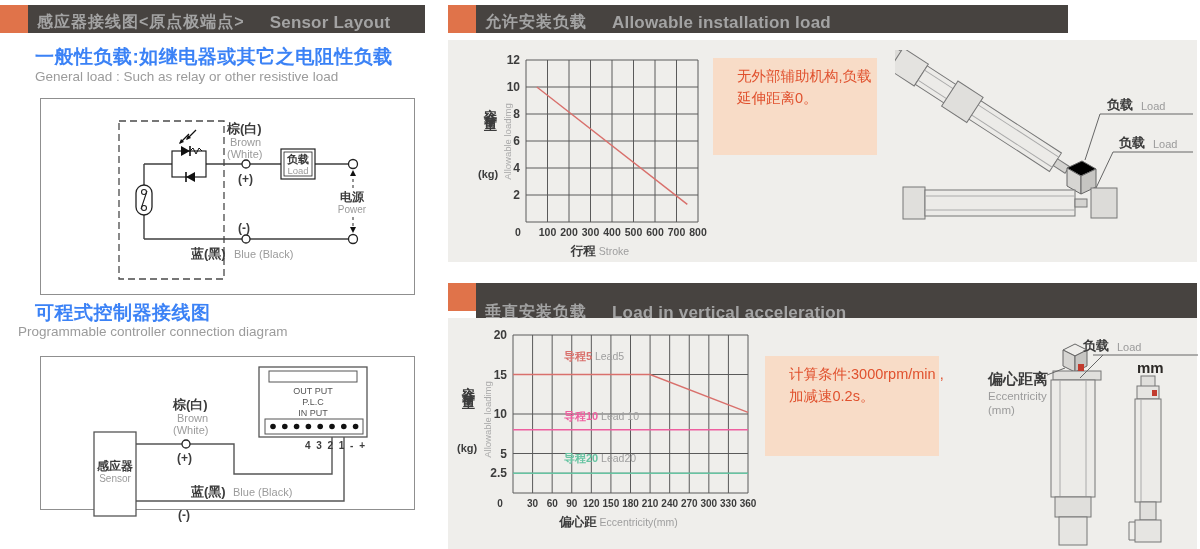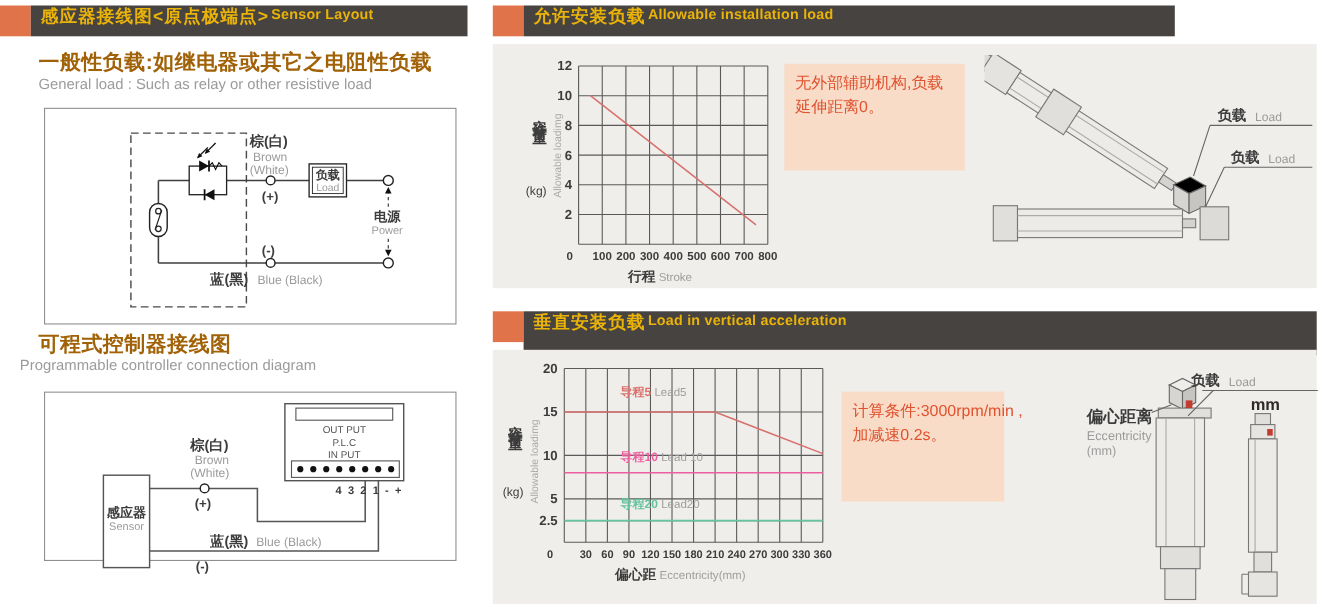--- a/index.html
+++ b/index.html
@@ -1,33 +1,33 @@
 <!DOCTYPE html>
 <html><head>
 <meta charset="utf-8">
 <style>
   *{margin:0;padding:0;box-sizing:border-box}
   html,body{width:1200px;height:549px}
   body{position:relative;background:#fff;overflow:hidden;
        font-family:"Liberation Sans","DejaVu Sans",sans-serif;color:#3c3c3c}
   .abs{position:absolute}
   .hdr-sq{background:#e0734a}
-  .hdr-bar{background:#474340;color:#eab308;display:flex;align-items:flex-start;white-space:nowrap;overflow:hidden}
+  .hdr-bar{background:#474340;color:#a3a3a3;display:flex;align-items:flex-end;white-space:nowrap;overflow:hidden}
   .hdr-zh{font-size:16px;font-weight:bold;letter-spacing:1px;margin-left:9px}
-  .hdr-en{font-size:13px;font-weight:bold;margin-left:2px;letter-spacing:.2px}
-  .sec-title-zh{font-size:19px;font-weight:bold;color:#a16207;letter-spacing:.5px;white-space:nowrap}
+  .hdr-en{font-size:17px;font-weight:bold;margin-left:25px;letter-spacing:.2px}
+  .sec-title-zh{font-size:19px;font-weight:bold;color:#3b82f6;letter-spacing:.5px;white-space:nowrap}
   .sec-title-en{font-size:13.5px;color:#9b9b9b;white-space:nowrap}
   .dbox{border:1.3px solid #8f8f8f;background:#fff}
   .panel{background:#efeeeb}
-  .note{background:#f8dcc7;padding:8px 10px}
+  .note{background:#f8dcc7;padding:8px 24px}
   .note-zh{color:#e0512e;font-size:14.5px;line-height:1.5;white-space:nowrap}
   .note-en{color:#9d8e82;font-size:9.5px;line-height:1.35;margin-top:6px;white-space:nowrap}
   .vzh{writing-mode:vertical-rl;text-orientation:upright;font-size:13px;font-weight:bold;
        color:#3c3c3c;letter-spacing:3px;line-height:1}
-  .kg{font-size:11px;font-weight:normal;color:#3c3c3c}
+  .kg{font-size:11px;font-weight:bold;color:#3c3c3c}
   .roten{transform:rotate(-90deg);transform-origin:center;font-size:9.5px;color:#aaa;
          white-space:nowrap;text-align:center}
   svg text{font-family:"Liberation Sans","DejaVu Sans",sans-serif}
 </style>
 </head>
 <body>
 
 <div class="abs hdr-sq" style="left:0;top:5px;width:28px;height:28px"></div>
 <div class="abs hdr-bar" style="left:28px;top:5px;width:397px;height:28px">
   <span class="hdr-zh">感应器接线图&lt;原点极端点&gt;</span>
@@ -273,21 +273,21 @@
     <text x="52" y="132.5" text-anchor="end" font-size="12" font-weight="bold" fill="#3c3c3c">5</text>
     <text x="52" y="93.0" text-anchor="end" font-size="12" font-weight="bold" fill="#3c3c3c">10</text>
     <text x="52" y="53.5" text-anchor="end" font-size="12" font-weight="bold" fill="#3c3c3c">15</text>
     <text x="52" y="14.0" text-anchor="end" font-size="12" font-weight="bold" fill="#3c3c3c">20</text>
     <text x="163.5" y="201" text-anchor="middle" font-size="12.5" font-weight="bold" fill="#3c3c3c">偏心距<tspan fill="#9e9e9e" font-weight="normal" font-size="10.5"> Eccentricity(mm)</tspan></text>
   </svg>
 <div class="abs vzh" style="left:462px;top:376px">容许荷重</div>
 <div class="abs kg" style="left:457px;top:442px">(kg)</div>
 <div class="abs roten" style="left:437px;top:414px;width:100px">Allowable loadimg</div>
 
-<div class="abs note" style="left:765px;top:356px;width:148px;height:100px">
+<div class="abs note" style="left:765px;top:356px;width:174px;height:100px">
   <div class="note-zh">计算条件:3000rpm/min ,</div>
   <div class="note-zh">加减速0.2s。</div>
 </div>
 
 <svg class="abs" style="left:985px;top:326px" width="215" height="223" viewBox="0 0 215 223">
   <g>
     <polygon points="78,24 90,18 102,24 90,30" fill="#eeedea" stroke="#666" stroke-width="1"></polygon>
     <polygon points="78,24 90,30 90,46 78,40" fill="#d6d5d2" stroke="#666" stroke-width="1"></polygon>
     <polygon points="90,30 102,24 102,40 90,46" fill="#c6c5c2" stroke="#666" stroke-width="1"></polygon>
     <rect x="68" y="45" width="48" height="9" fill="#e0dfdc" stroke="#777" stroke-width="1"></rect>

